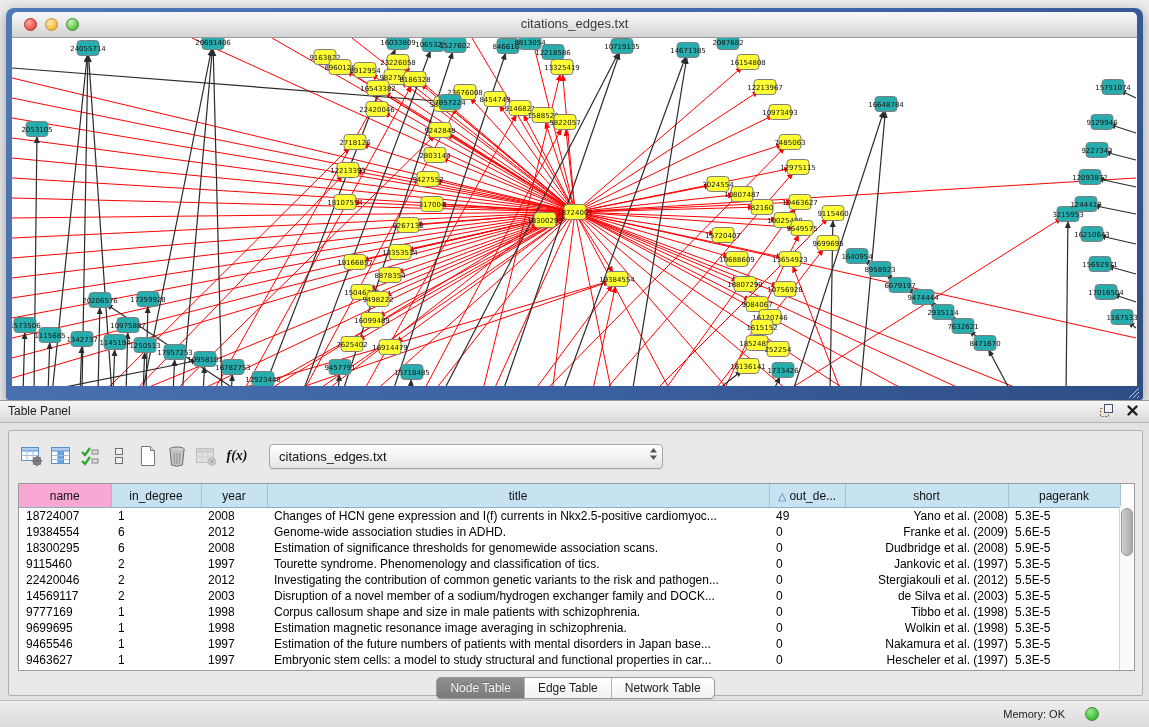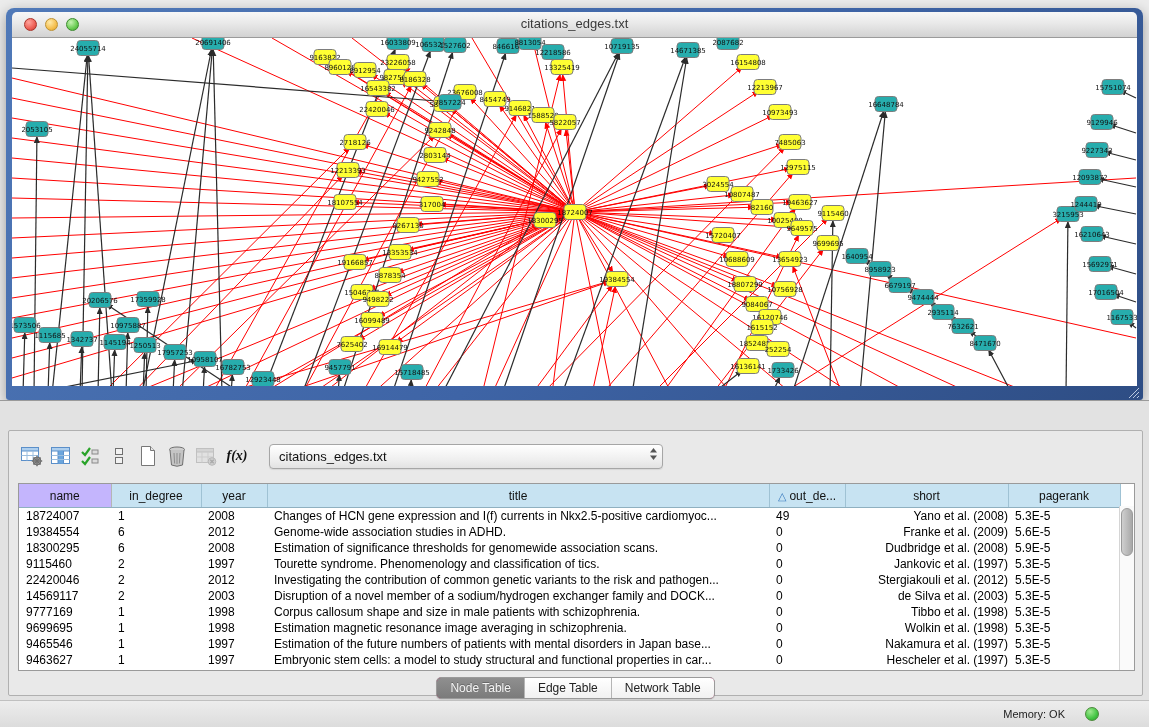--- a/index.html
+++ b/index.html
@@ -40,21 +40,21 @@
   .tbtn{width:26px;height:26px;display:flex;align-items:center;justify-content:center}
   #fx{font-family:"Liberation Serif",serif;font-style:italic;font-weight:bold;font-size:14px;color:#111;width:30px;text-align:center}
   #tbl-select{margin-left:14px;width:392px;height:23px;border:1px solid #a6a6a6;border-radius:4px;
     background:linear-gradient(#ffffff,#ededed 70%,#e2e2e2);display:flex;align-items:center;box-shadow:0 1px 1px rgba(0,0,0,.08)}
   #tbl-select span.val{flex:1;font-size:13px;color:#111;padding-left:9px}
   #tbl-select .arrows{width:18px;text-align:center}
 
   #tbl-wrap{position:absolute;left:9px;top:52px;width:1115px;height:186px;background:#fff;border:1px solid #9a9a9a;overflow:hidden}
   table{border-collapse:collapse;table-layout:fixed;width:1101px;font-size:12px}
   th{background:#c7e3f2;height:21px;font-weight:normal;color:#111;border-right:1px solid #9fc2d4;border-bottom:1px solid #8fb0c0;overflow:hidden;white-space:nowrap}
-  th.hl{background:#c4b5fd;border-right:1px solid #b5b5b5}
+  th.hl{background:#f9a8d4;border-right:1px solid #b5b5b5}
   th .tri{color:#3b7bbf;font-size:11px;margin-right:3px}
   td{height:16px;padding:0 0 0 7px;color:#000;overflow:hidden;white-space:nowrap}
   td.a5{text-align:right;padding:0}
   #vscroll{position:absolute;right:0;top:22px;width:14px;height:164px;background:#fafafa;border-left:1px solid #d5d5d5}
   #vthumb{position:absolute;left:1px;top:2px;width:10px;height:46px;border-radius:6px;
     background:linear-gradient(90deg,#cfcfcf,#a8a8a8);border:1px solid #9a9a9a}
 
   #tabs{position:absolute;left:0;right:0;top:246px;display:flex;justify-content:center}
   .seg{display:flex;border:1px solid #9a9a9a;border-radius:5px;overflow:hidden;background:#be185d;box-shadow:0 1px 1px rgba(0,0,0,.1)}
   .seg .tab{padding:2px 13px;font-size:12px;color:#222;border-right:1px solid #b5b5b5;line-height:16px;background:linear-gradient(#ffffff,#f1f1f1)}
@@ -680,20 +680,35 @@
   <svg id="grip" width="14" height="12" data-name="window-resize-grip">
     <g stroke="#b9c8e0" stroke-width="1">
       <line x1="2" y1="11" x2="12" y2="1"></line>
         <line x1="6" y1="11" x2="12" y2="5"></line>
         <line x1="10" y1="11" x2="12" y2="9"></line>
     </g>
   </svg>
 </div>
 
 <div id="table-panel" data-name="table-panel">
+  <div id="tp-header" data-name="table-panel-header">
+    <span data-name="table-panel-title">Table Panel</span>
+    <div id="tp-icons">
+      <svg width="15" height="15" data-name="float-panel-icon">
+        <rect x="1.5" y="5.5" width="8" height="8" fill="none" stroke="#8a6d3b" stroke-dasharray="2 1.5"></rect>
+        <rect x="5.5" y="1.5" width="8" height="8" fill="#f4f4f4" stroke="#44506a"></rect>
+      </svg>
+      <svg width="13" height="13" data-name="close-panel-icon">
+        <g stroke="#1c1c1c" stroke-width="2.4" stroke-linecap="round">
+          <line x1="2.5" y1="2.5" x2="10.5" y2="10.5"></line>
+            <line x1="10.5" y1="2.5" x2="2.5" y2="10.5"></line>
+        </g>
+      </svg>
+    </div>
+  </div>
 
   <div id="tp-inner" data-name="table-panel-body">
     <div id="toolbar" data-name="table-toolbar">
       <span class="tbtn" data-name="table-options-icon">
         <svg width="24" height="22">
             <rect x="1.5" y="2.5" width="17" height="13" fill="#fff" stroke="#5b8fc9"></rect>
             <rect x="1.5" y="2.5" width="17" height="3.5" fill="#aecfee" stroke="#5b8fc9"></rect>
             <line x1="7" y1="6" x2="7" y2="15.5" stroke="#9cbede"></line>
             <line x1="13" y1="6" x2="13" y2="15.5" stroke="#9cbede"></line>
             <line x1="1.5" y1="10.5" x2="18.5" y2="10.5" stroke="#9cbede"></line>

